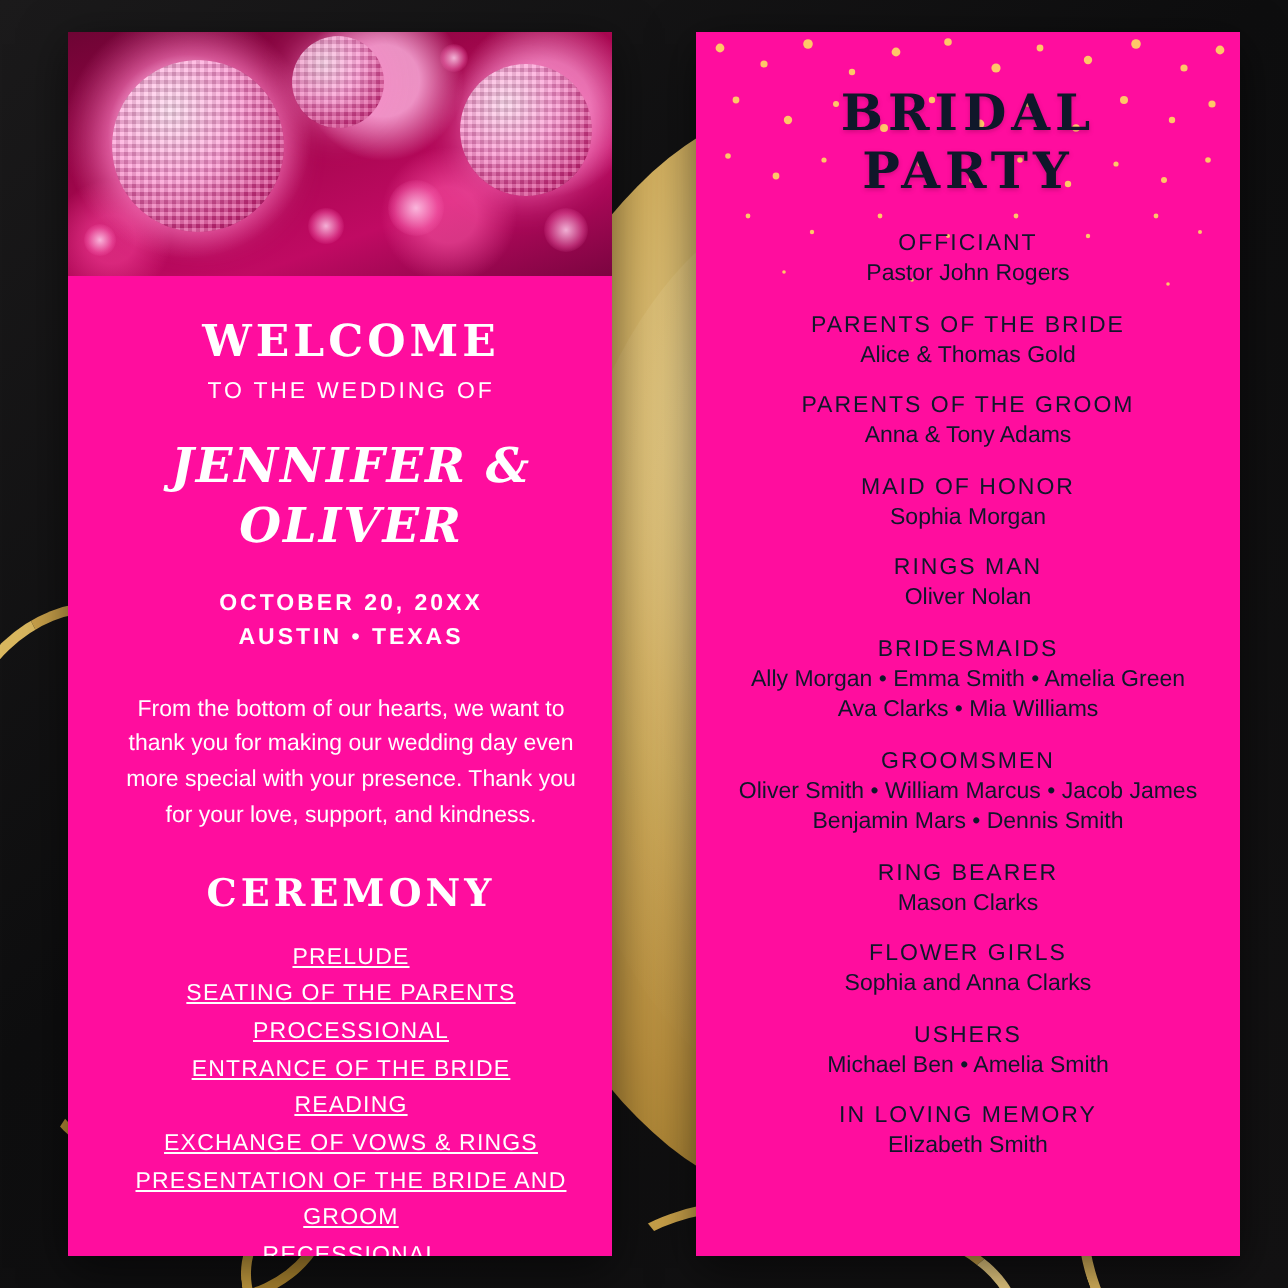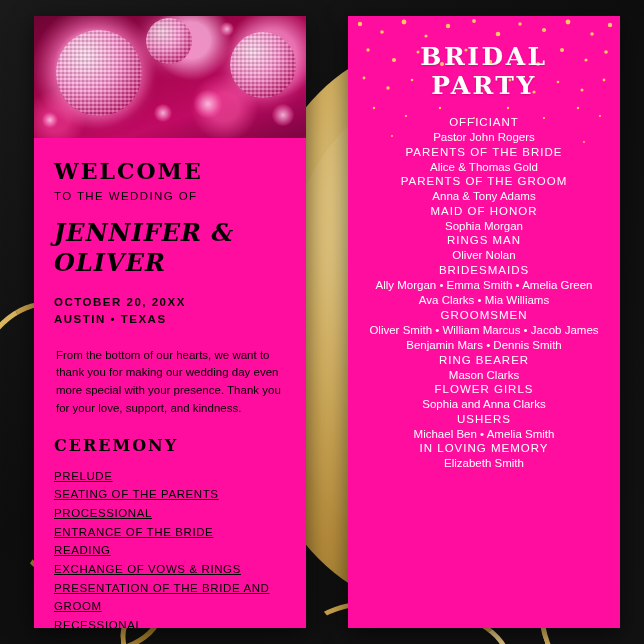--- a/index.html
+++ b/index.html
@@ -143,22 +143,22 @@
   .ball-2 { left: 112px; top: 2px; width: 46px; height: 46px; opacity: 0.9; }
   .ball-3 { left: 196px; top: 16px; width: 66px; height: 66px; opacity: 0.95; }
   .bokeh {
     position: absolute;
     border-radius: 50%;
     background: radial-gradient(circle, rgba(255,205,235,0.85) 0%, rgba(255,110,185,0.35) 55%, transparent 75%);
   }
 
   .left-body {
     padding: 16px 9px 0 20px;
-    text-align: left;
-    color: #000000;
+    text-align: center;
+    color: #ffffff;
   }
   .welcome {
     font-family: "DejaVu Serif", serif;
     font-weight: bold;
     font-size: 22px;
     letter-spacing: 2px;
     margin: 4px 0 6px 0;
   }
   .to-the-wedding {
     font-size: 11.5px;
@@ -182,21 +182,21 @@
     margin-bottom: 18px;
   }
   .thankyou {
     font-size: 11.5px;
     line-height: 1.55;
     margin: 0 2px 18px 2px;
   }
   .ceremony-title {
     font-family: "DejaVu Serif", serif;
     font-weight: bold;
-    font-size: 16px;
+    font-size: 19px;
     letter-spacing: 2px;
     margin: 6px 0 12px 0;
   }
   .ceremony-list {
     font-size: 11.5px;
     letter-spacing: 0.6px;
     line-height: 1.62;
     text-decoration: underline;
   }
 
@@ -204,33 +204,34 @@
   .confetti {
     position: absolute;
     left: 0; top: 0; right: 0;
     height: 150px;
     pointer-events: none;
   }
   .right-body {
     position: relative;
     padding: 26px 16px 0 16px;
     text-align: center;
-    color: #ffffff;
+    color: #0f172a;
   }
   .bridal-title {
     font-family: "DejaVu Serif", serif;
     font-weight: bold;
     font-size: 25px;
     letter-spacing: 2.5px;
     margin: 0 0 16px 0;
     text-shadow: 0 1px 2px rgba(120,0,70,0.35);
   }
   .party-role {
     font-size: 11.5px;
     letter-spacing: 1px;
+    margin-top: 11px;
   }
   .party-names {
     font-size: 11.5px;
     line-height: 1.35;
     margin-top: 2px;
   }
 </style>
 </head>
 <body>
 

